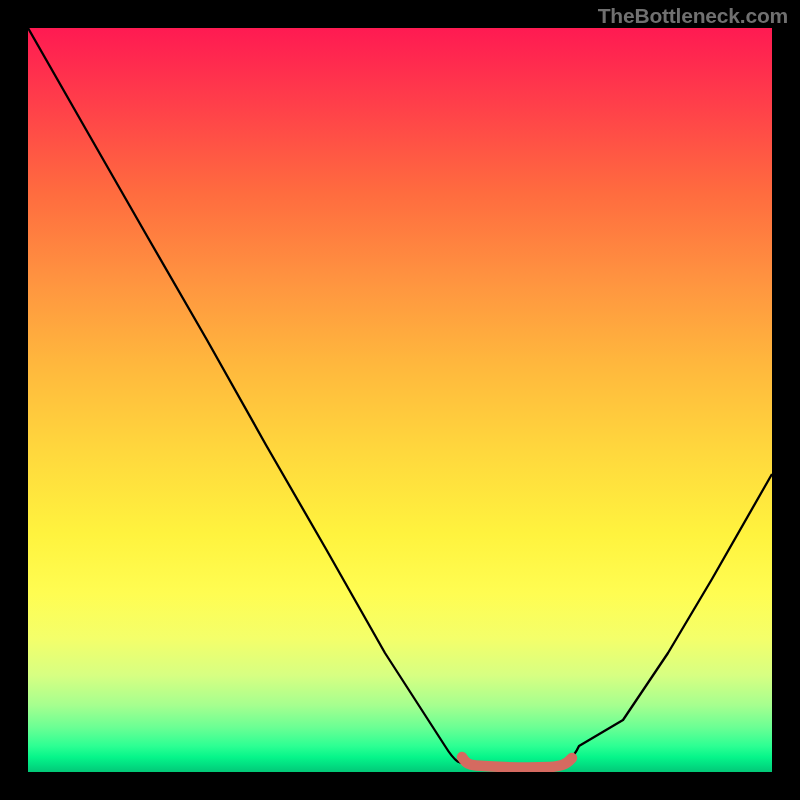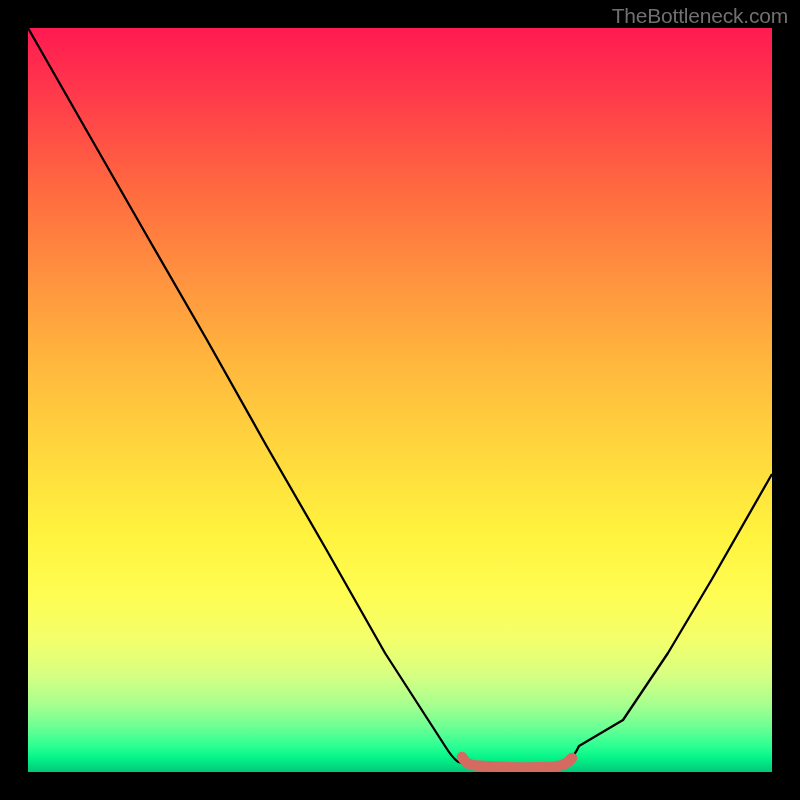--- a/index.html
+++ b/index.html
@@ -51,21 +51,21 @@
     width: 744px;
     height: 744px;
     pointer-events: none;
   }
   .watermark {
     position: absolute;
     top: 4px;
     right: 12px;
     color: #707070;
     font-size: 21px;
-    font-weight: 400;
+    font-weight: 700;
     letter-spacing: -0.2px;
   }
 </style>
 </head>
 <body>
 
 <div class="frame">
   <div class="plot-area"></div>
 
   <svg class="curve" viewBox="0 0 744 744" preserveAspectRatio="none">

